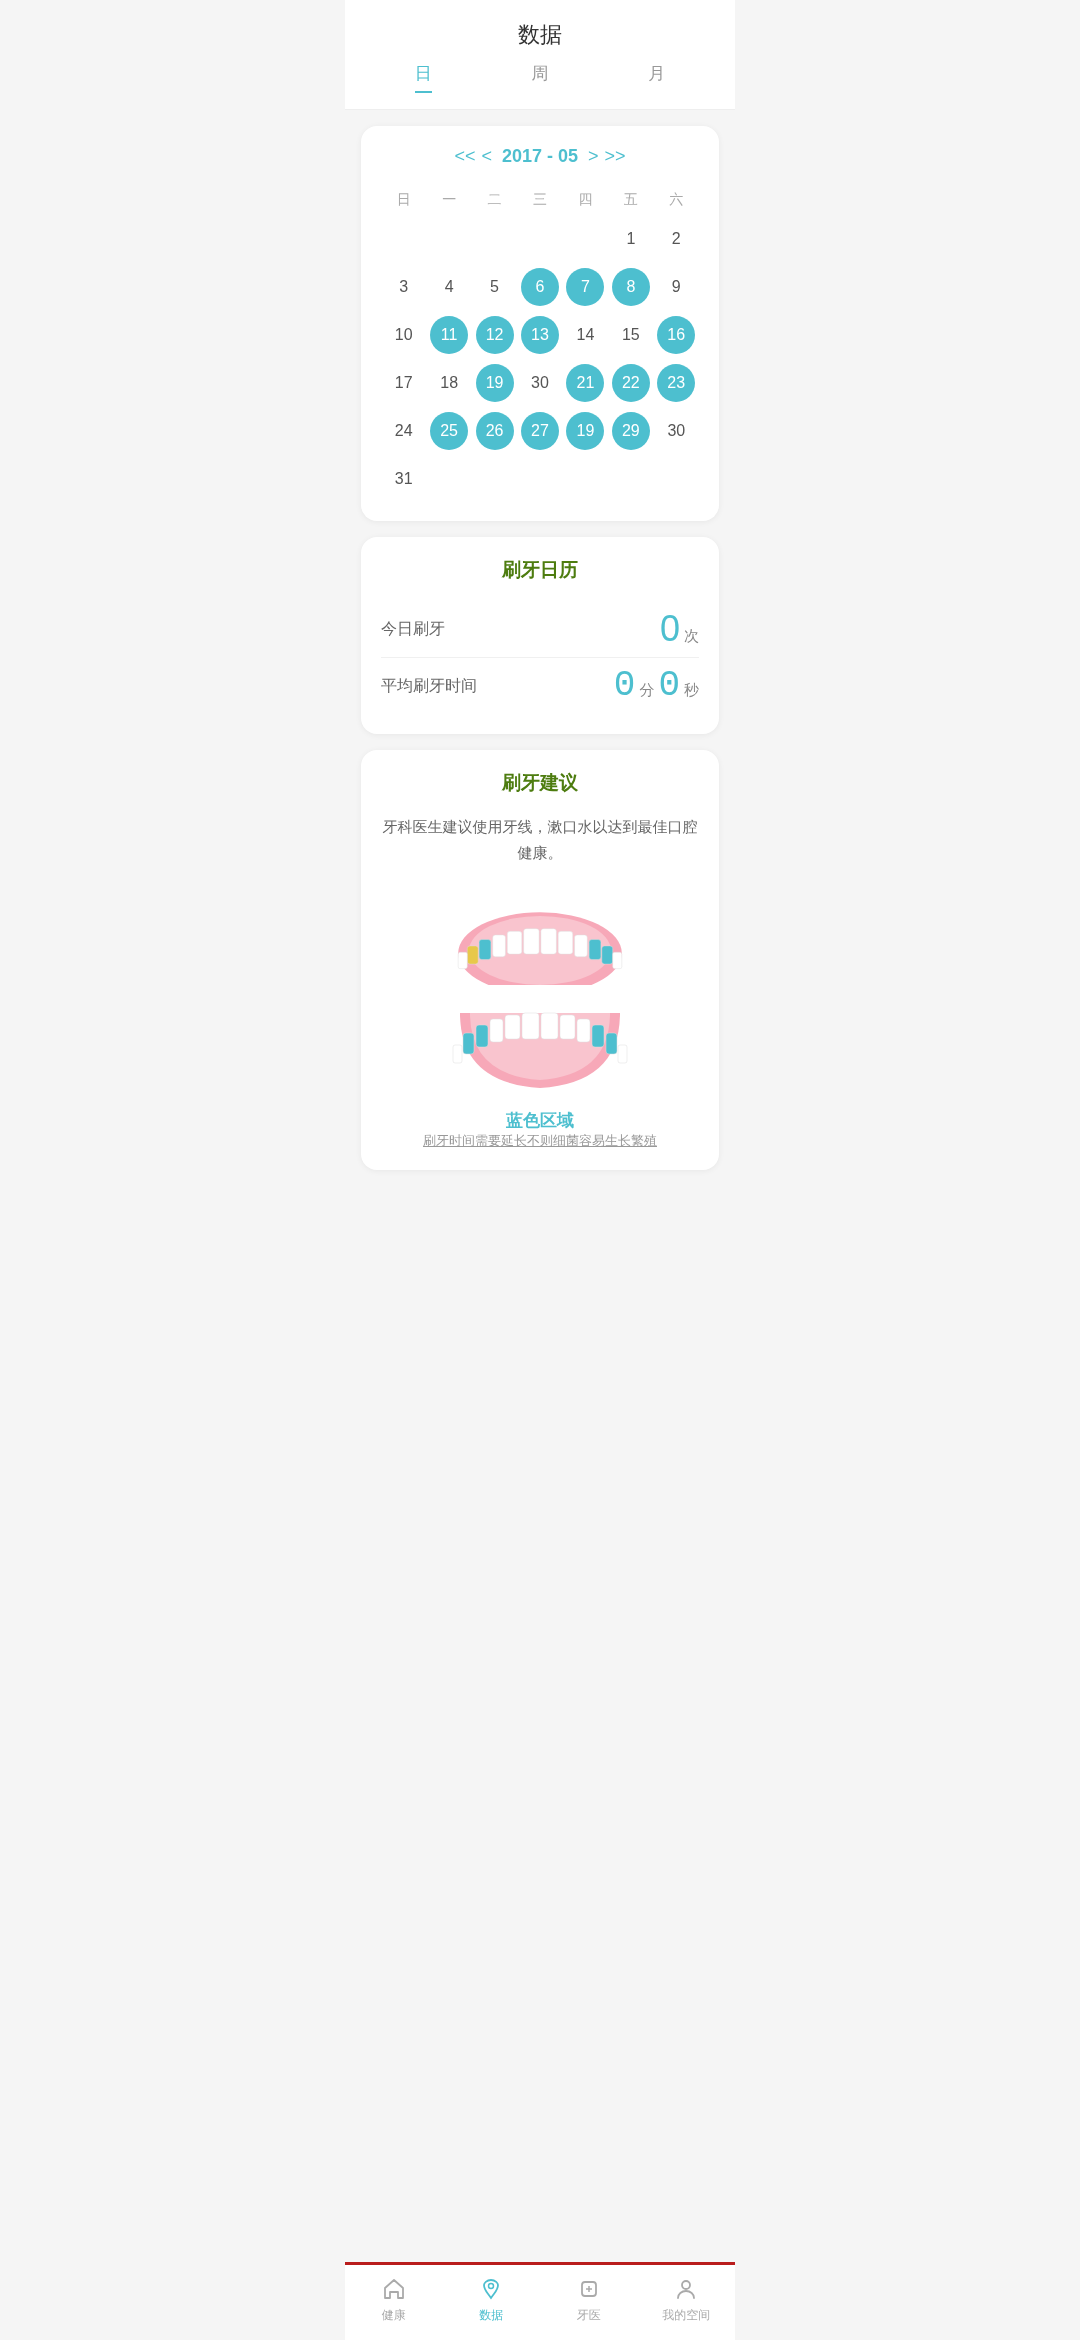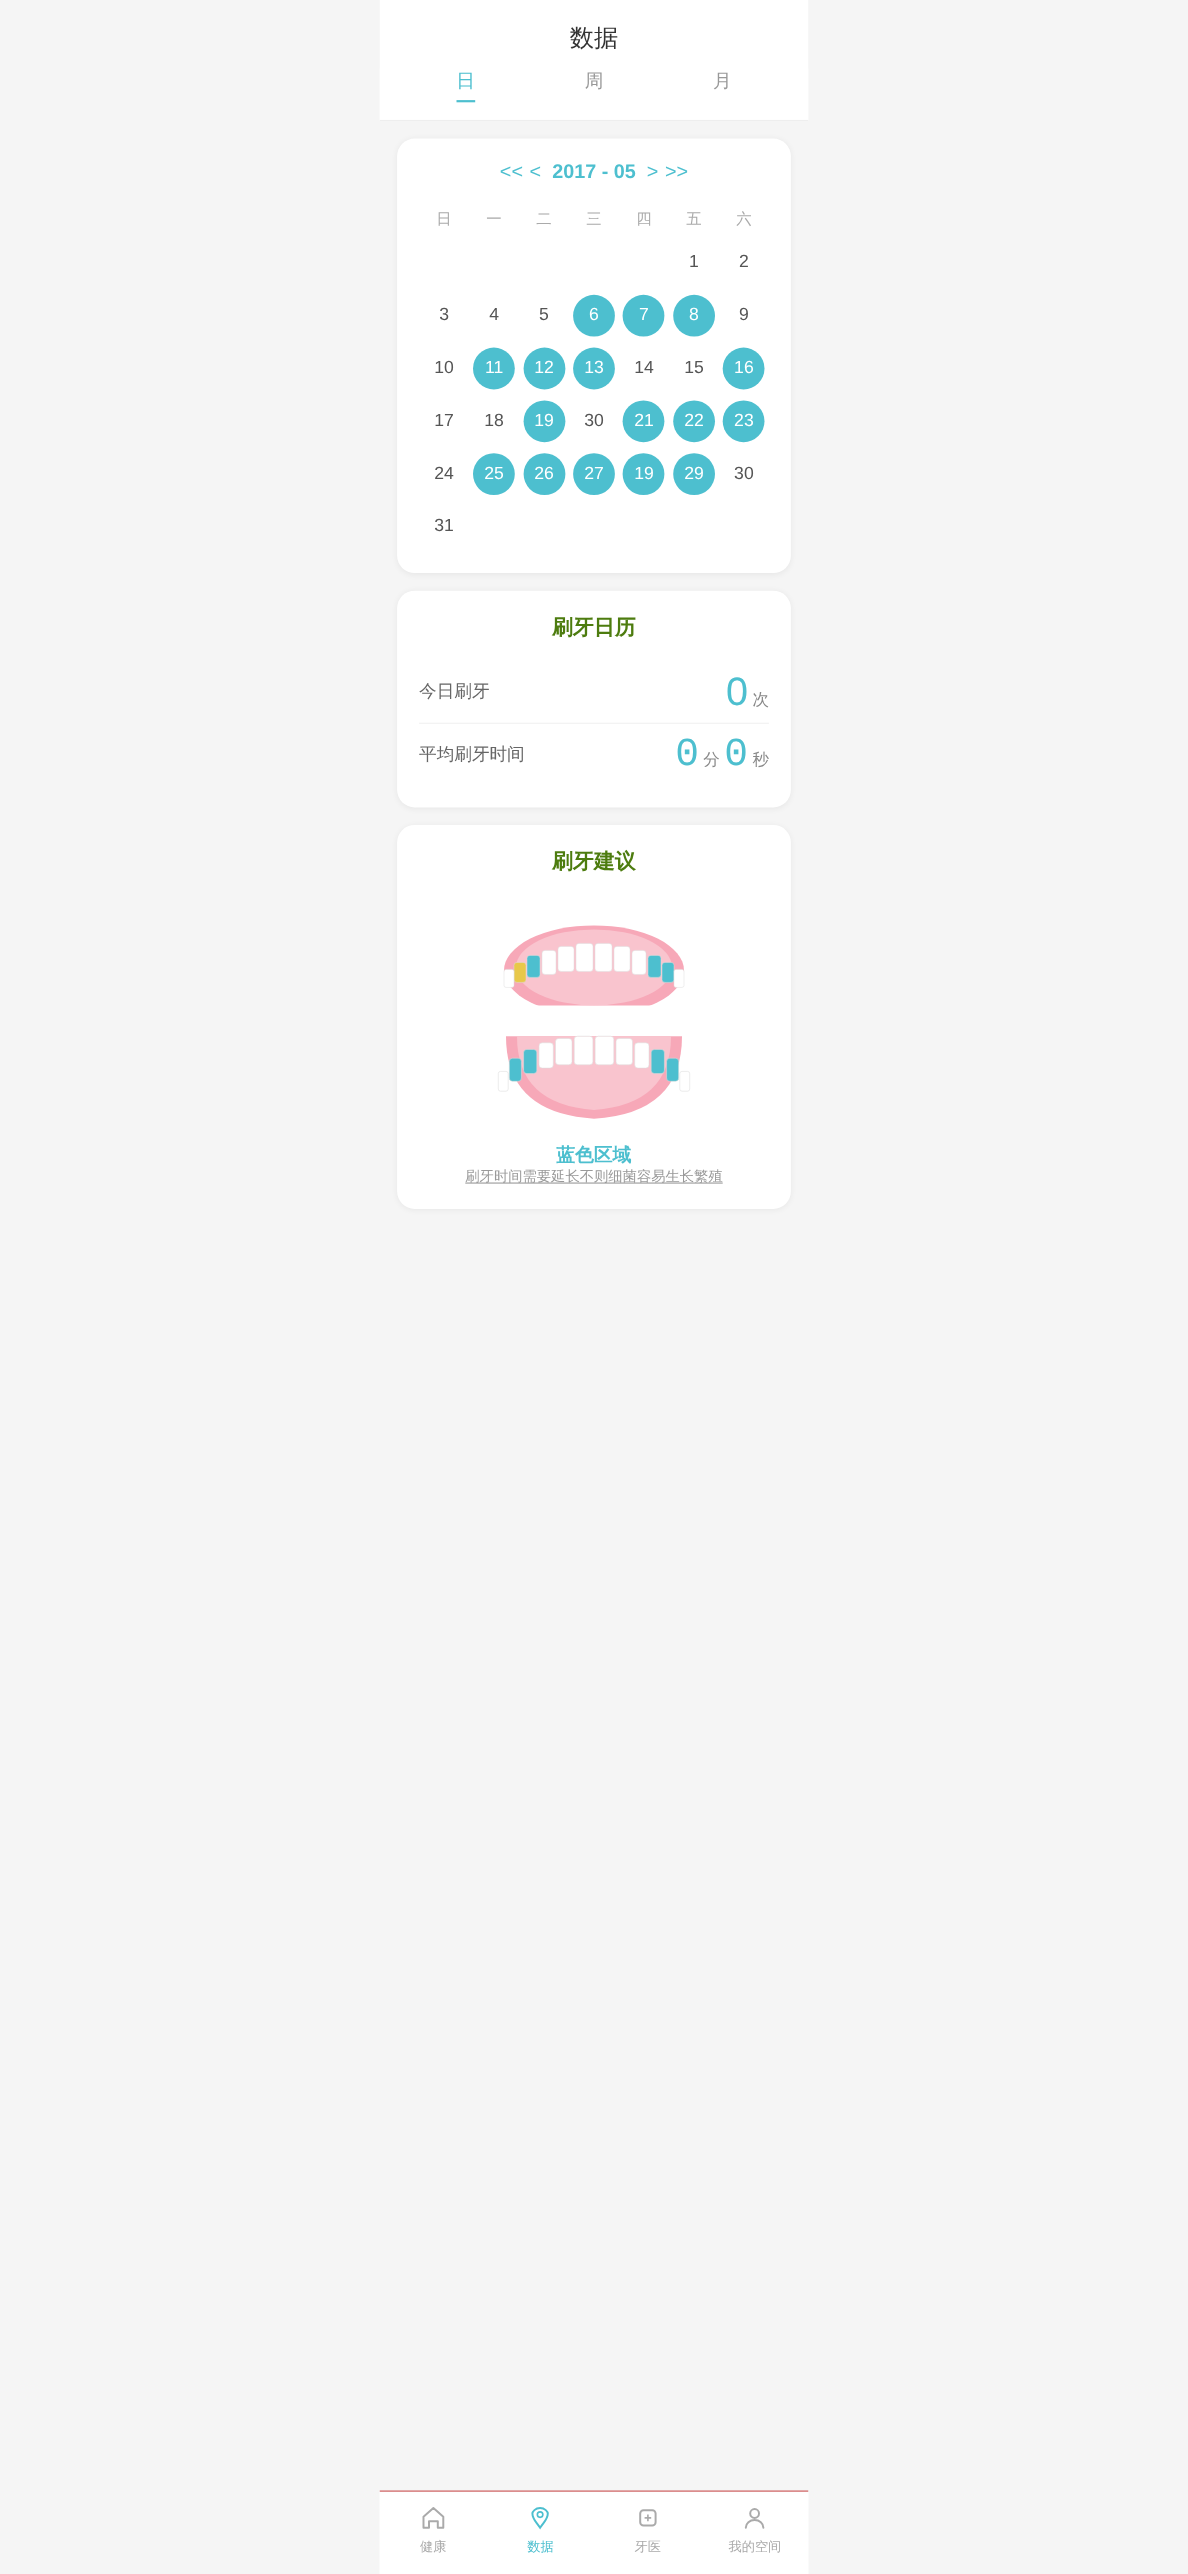--- a/index.html
+++ b/index.html
@@ -183,21 +183,21 @@
     }
 
     
     .bottom-nav {
       position: fixed;
       bottom: 0;
       left: 50%;
       transform: translateX(-50%);
       width: 390px;
       background: #fff;
-      border-top: 1px solid #b91c1c;
+      border-top: 3px solid #b91c1c;
       display: flex;
       justify-content: space-around;
       align-items: center;
       padding: 10px 0 16px;
     }
     .nav-item {
       display: flex;
       flex-direction: column;
       align-items: center;
       gap: 4px;
@@ -321,20 +321,21 @@
         <span class="big-num">0</span>
         <span class="unit">分</span>
         <span class="big-num">0</span>
         <span class="unit">秒</span>
       </div>
     </div>
   </div>
 
   <div class="card">
     <div class="section-title">刷牙建议</div>
+    <p class="advice-text">牙科医生建议使用牙线，漱口水以达到最佳口腔健康。</p>
 
     <div class="teeth-illustration">
 
       <svg viewBox="0 0 200 110" class="upper-teeth">
 
         <ellipse cx="100" cy="75" rx="90" ry="45" fill="#f7a8b8"></ellipse>
         <ellipse cx="100" cy="72" rx="78" ry="38" fill="#f9c4ce"></ellipse>
 
         <rect x="82" y="48" width="17" height="28" rx="3" fill="white" stroke="#ddd" stroke-width="0.5"></rect>
         <rect x="101" y="48" width="17" height="28" rx="3" fill="white" stroke="#ddd" stroke-width="0.5"></rect>

